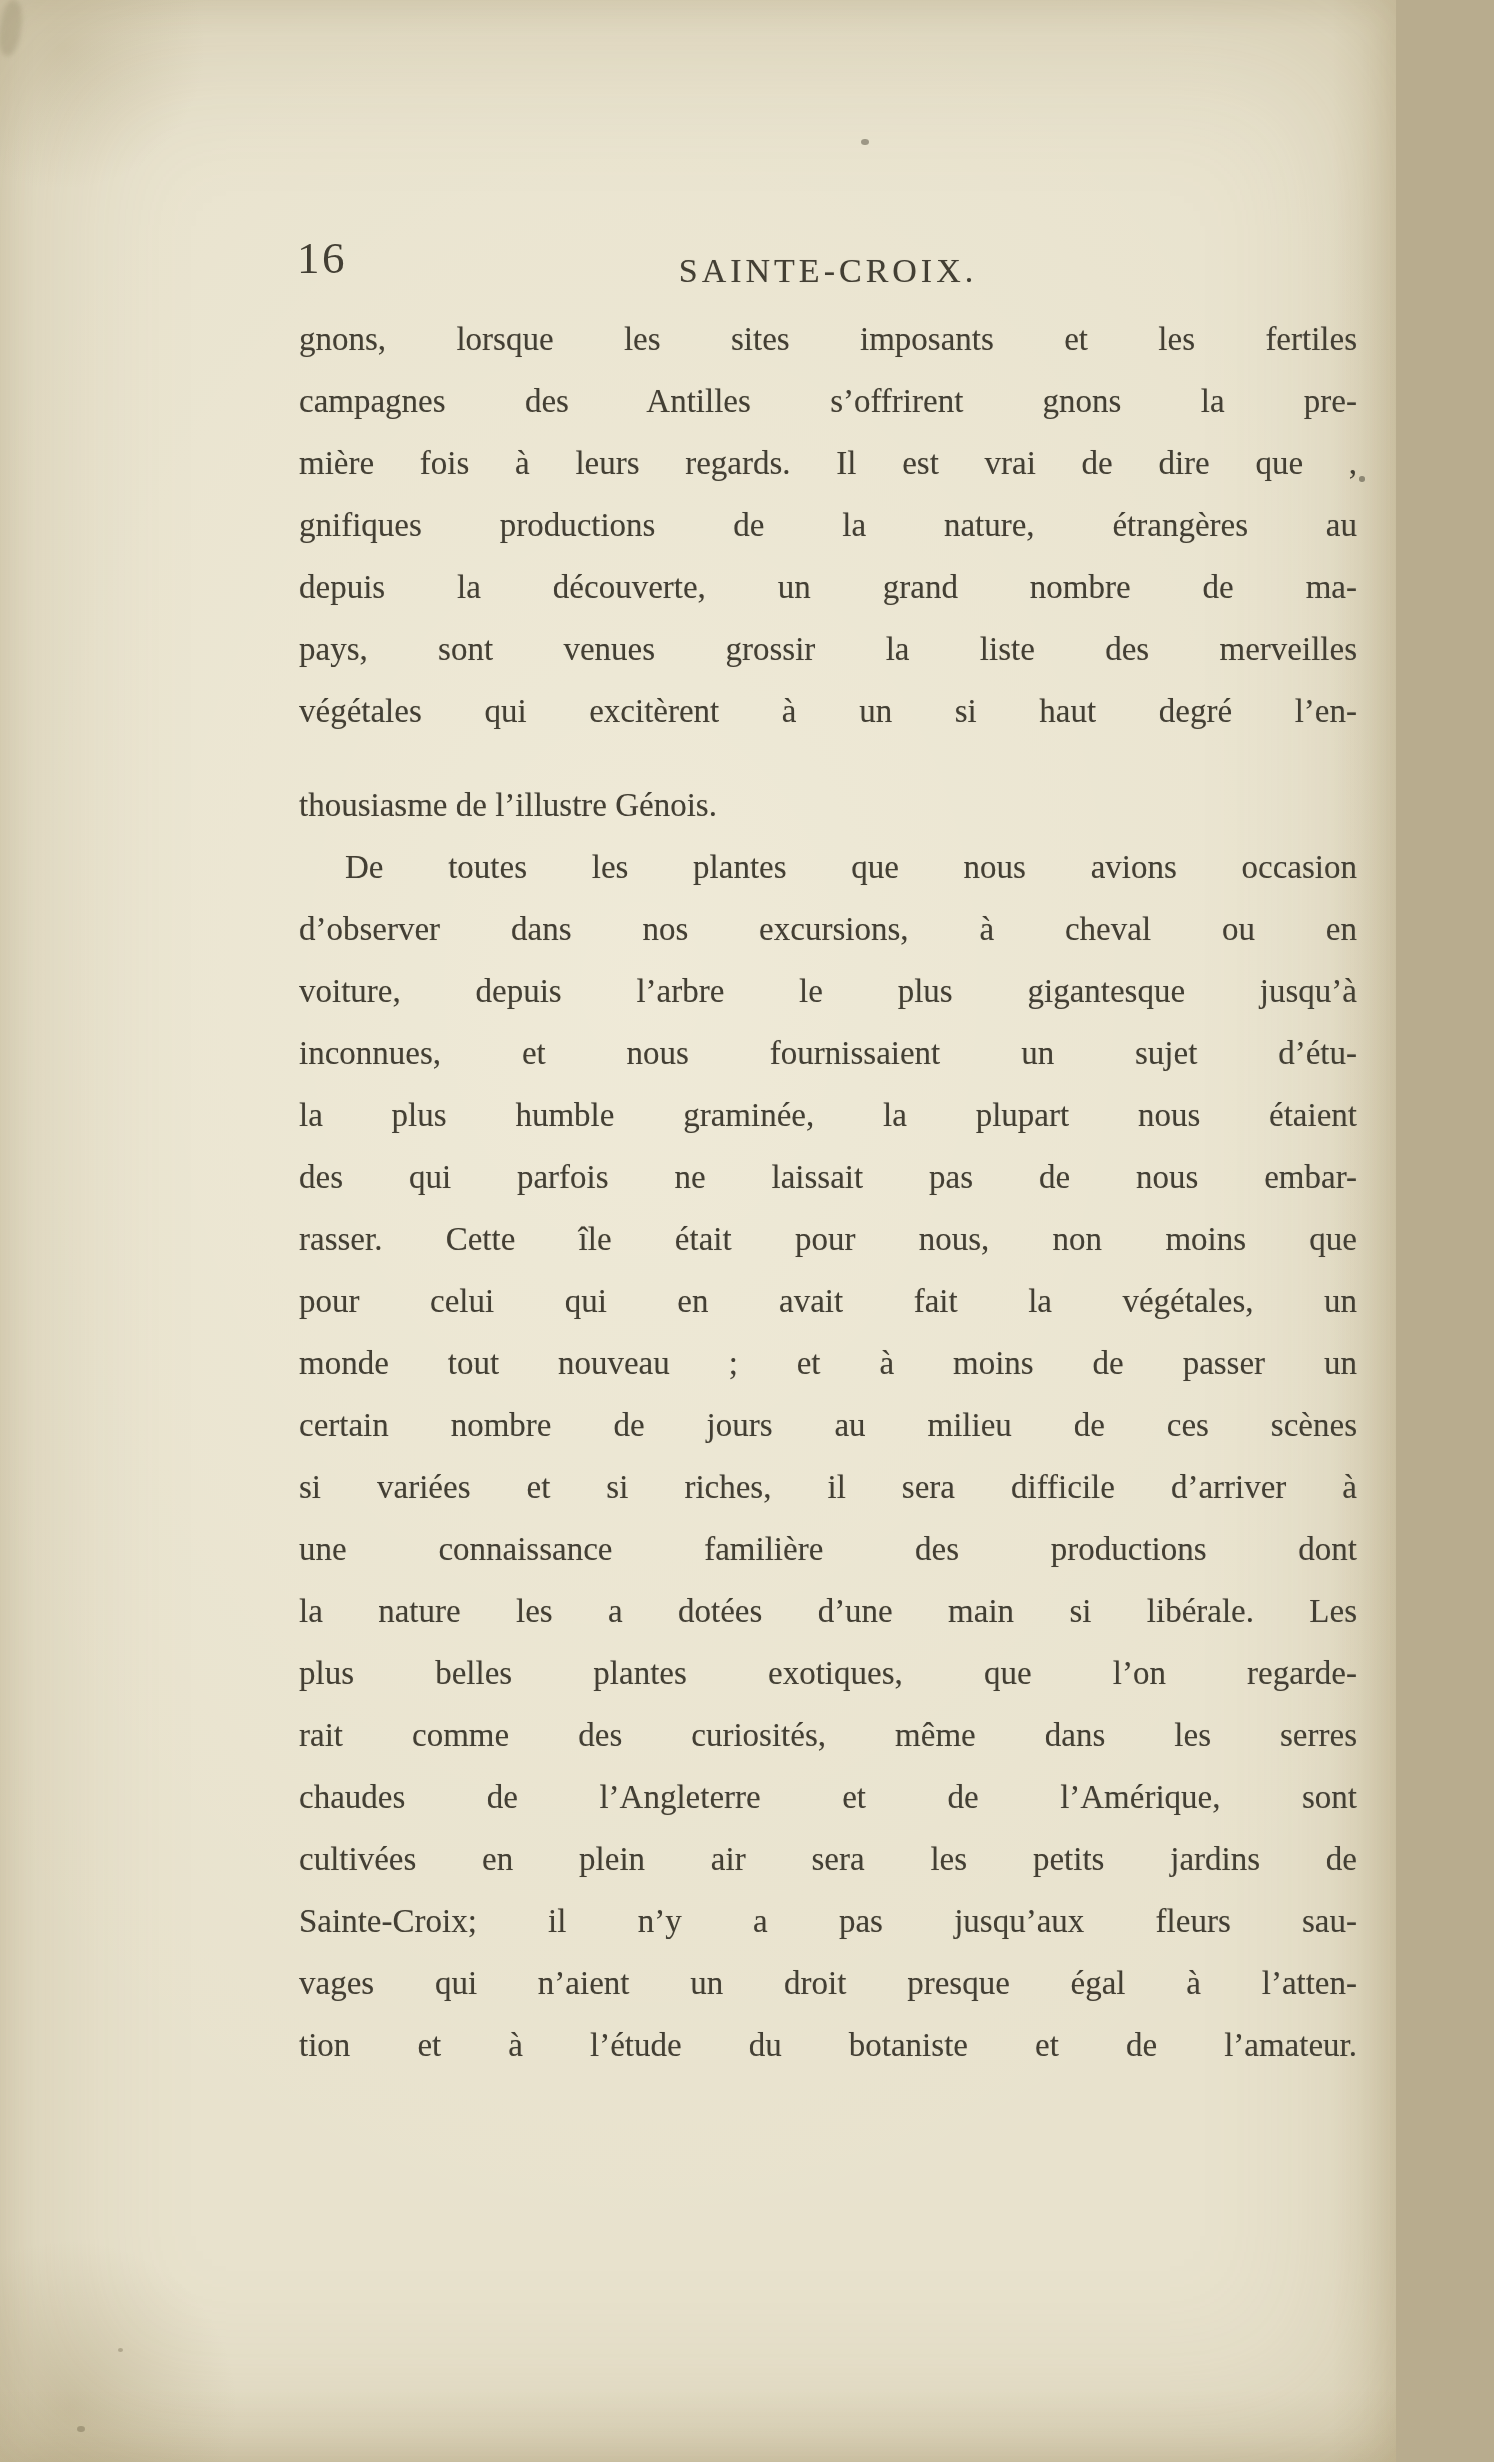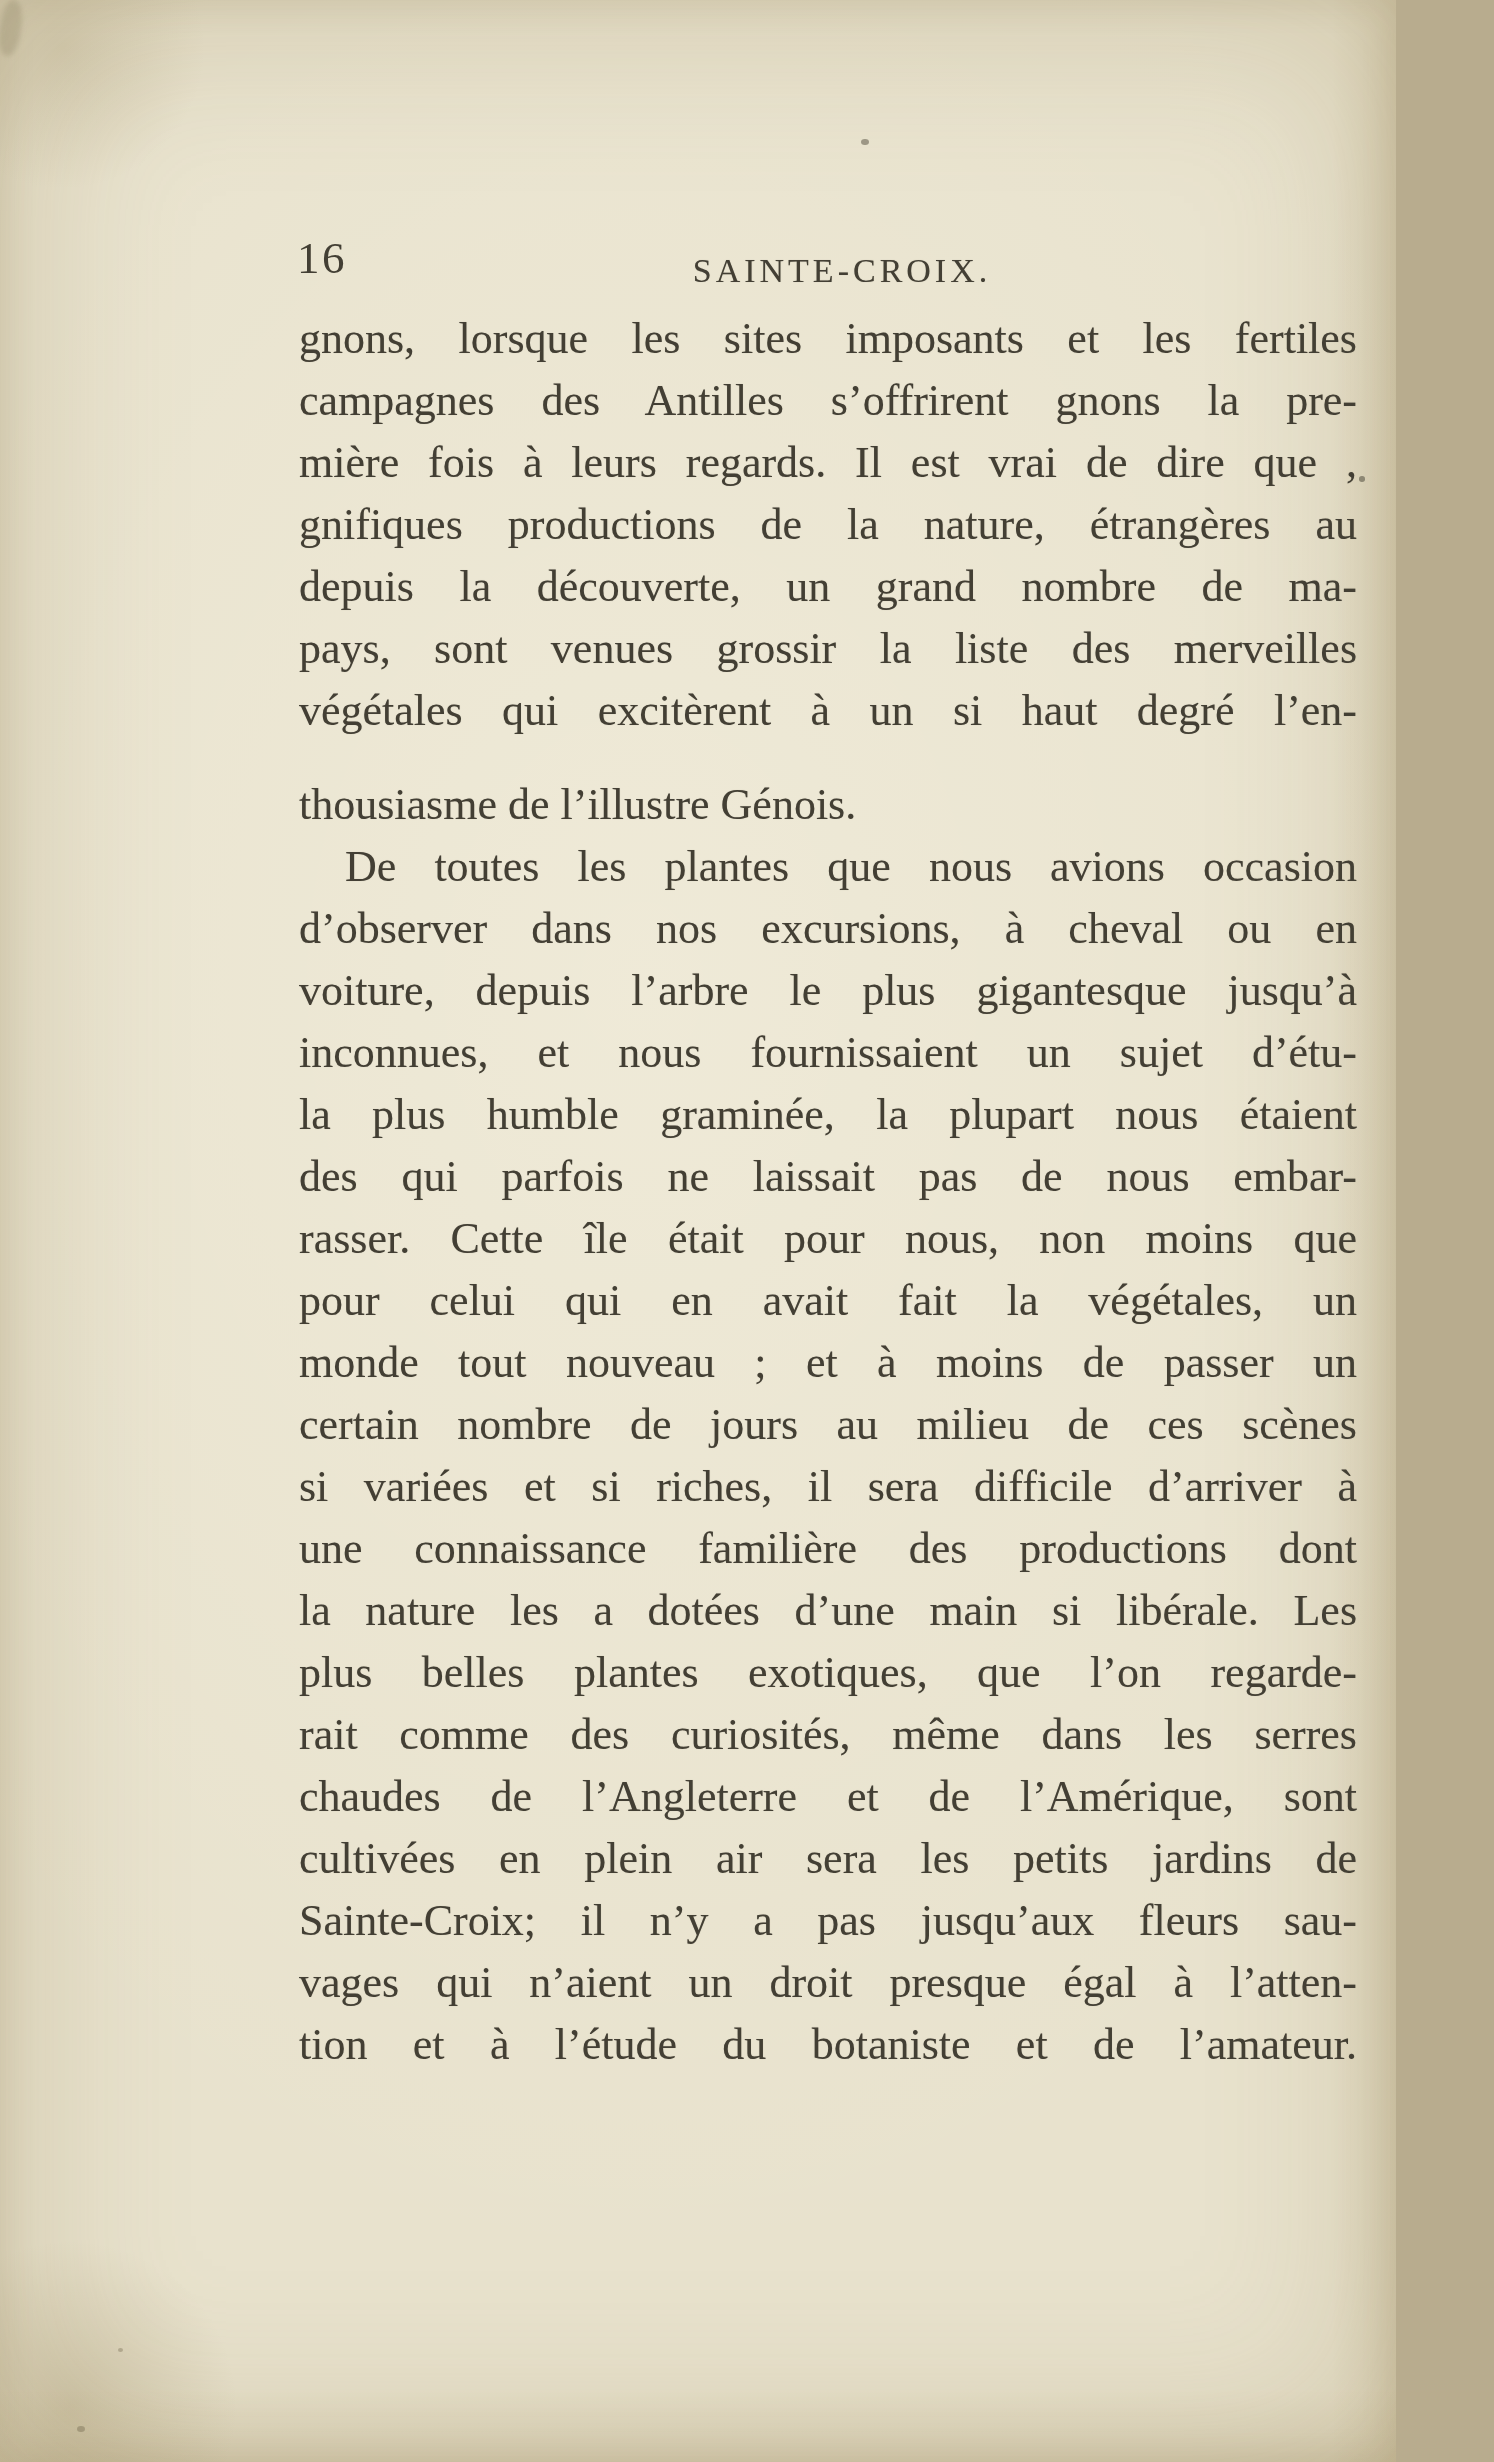--- a/index.html
+++ b/index.html
@@ -41,33 +41,33 @@
   }
 
   
   .folio {
     position: absolute; left: 297px; top: 236px;
     font-size: 45px; line-height: 45px;
     color: var(--ink, #433f34);
     letter-spacing: 2.4px;
   }
   .running-head {
-    position: absolute; left: 313px; top: 252px; width: 1058px;
+    position: absolute; left: 299px; top: 252px; width: 1058px;
     text-align: center;
     font-size: 34px; line-height: 37px;
     letter-spacing: 4px;
     color: var(--ink, #433f34);
     text-shadow: 0 0 0.8px rgba(67,63,52,0.35);
   }
 
   
   .text-block {
     position: absolute; left: 299px; top: 308px; width: 1058px;
     color: var(--ink, #433f34);
-    font-size: 44px;
+    font-size: 33px;
     text-shadow: 0 0 0.8px rgba(67,63,52,0.30);
   }
   .line {
     height: 62px; line-height: 62px;
     text-align: justify;
     text-align-last: justify;
     white-space: normal;
   }
   .line.indent { text-indent: 46px; }
   .line.last-left { text-align-last: left; margin-top: 32px; }

